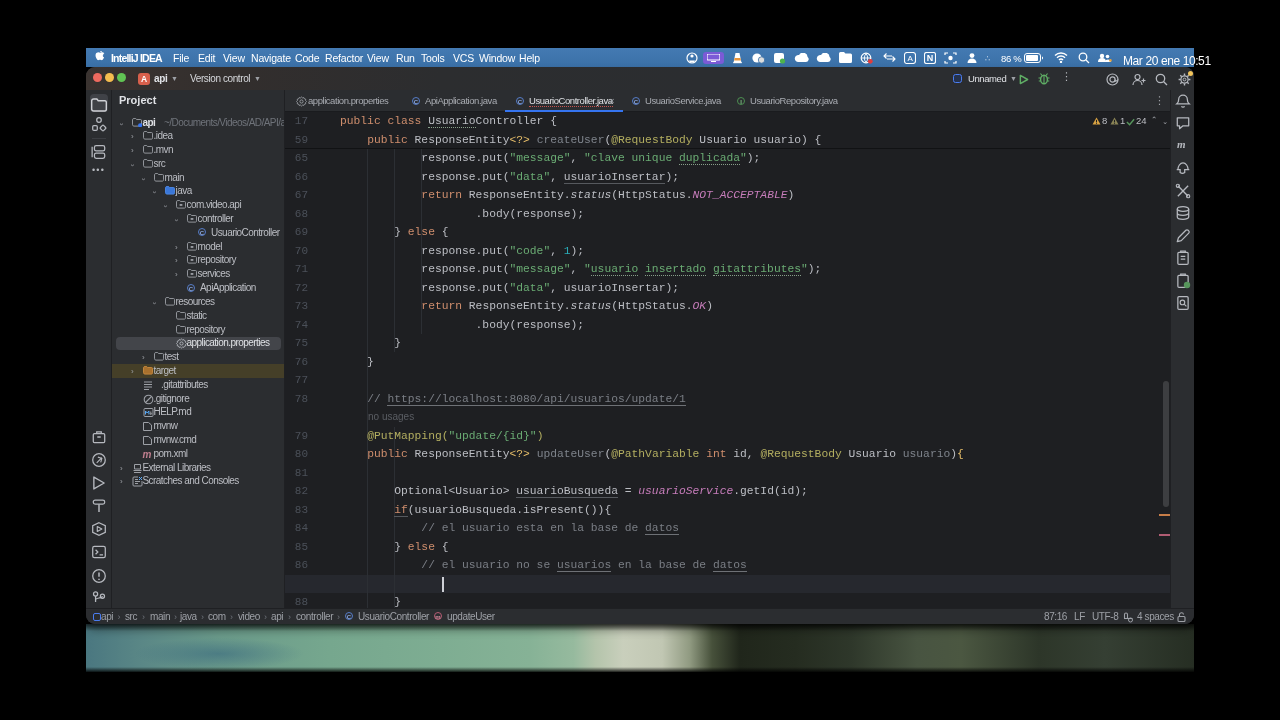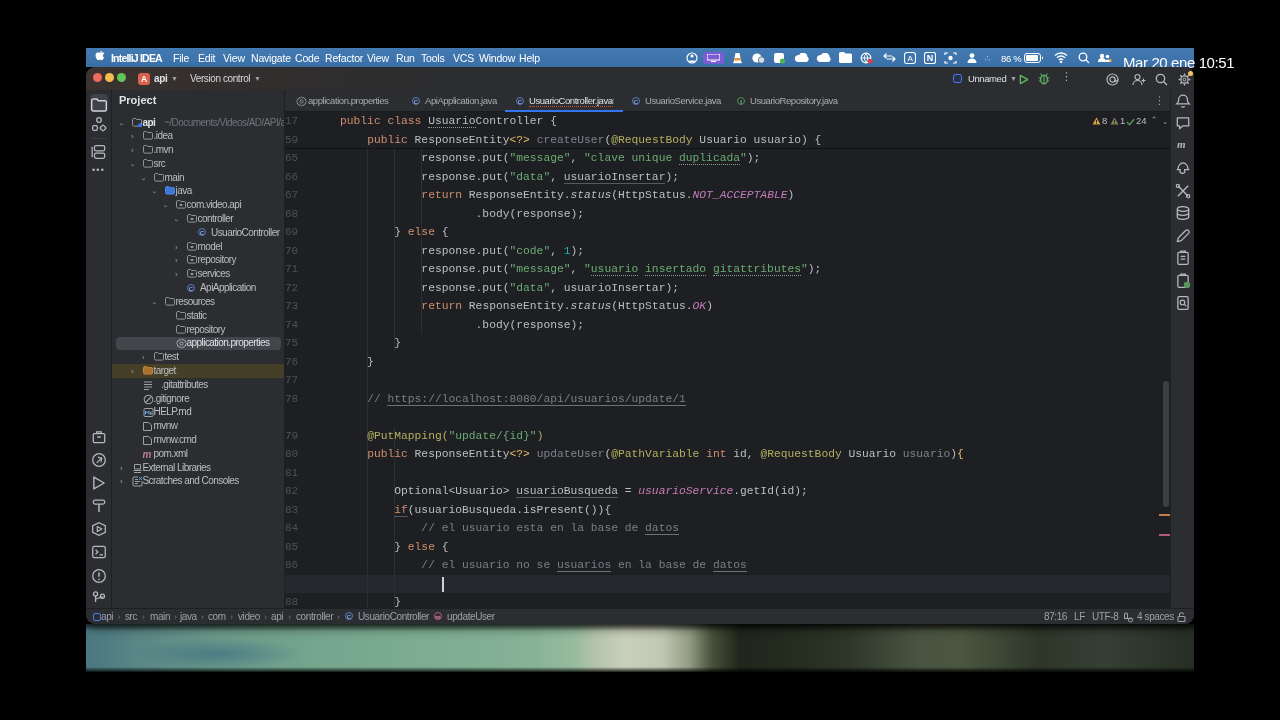--- a/index.html
+++ b/index.html
@@ -22,21 +22,21 @@
 
 #lstripe{position:absolute;left:0;top:23px;width:26px;height:518px;background:#2b2d30;border-right:1px solid #1f2023}
 #ptree{position:absolute;left:26px;top:23px;width:173px;height:518px;background:#2b2d30;border-right:1px solid #1f2023;overflow:hidden}
 #editor{position:absolute;left:199px;top:23px;width:885px;height:518px;background:#1e1f22}
 #rstripe{position:absolute;left:1084px;top:23px;width:24px;height:518px;background:#2b2d30;border-left:1px solid #1f2023}
 #statusbar{position:absolute;left:0;top:541px;width:1108px;height:16px;background:#2b2d30;border-top:1px solid #1f2023;border-radius:0 0 9px 9px;color:#9da0a6;font-size:10px;letter-spacing:-0.4px}
 
 #tabs{position:absolute;left:0;top:0;width:885px;height:22px;background:#2b2d30;border-bottom:1px solid #1a1b1e;font-size:9.5px;letter-spacing:-0.45px;color:#a9acb2}
 #code{position:absolute;left:0;top:22px;width:885px;height:496px;background:#1e1f22;font-family:"Liberation Mono",monospace;font-size:11.3px;color:#bcbec4}
 .row{position:absolute;left:0;width:885px;height:19px;line-height:18.5px;white-space:pre}
-.ln{position:absolute;left:0;width:23px;color:#4b5059;font-size:11px}
+.ln{position:absolute;left:0;width:23px;text-align:right;color:#4b5059;font-size:11px}
 .cd{position:absolute;left:55px;white-space:pre}
 .k{color:#cf8e6d}.s{color:#6aab73}.c{color:#7a7e85}.an{color:#b3ae60}.y{color:#e8bf6a}
 .cn{color:#c77dbb;font-style:italic}.nm{color:#2aacb8}.g{color:#7e838b}
 .it{font-style:italic}
 .u{border-bottom:1px solid #6e7176}
 .w{border-bottom:1px dotted #879f8a}
 .uc{border-bottom:1px solid #56595e}
 
 .trow{position:absolute;left:0;width:173px;height:14px;line-height:14px;font-size:10px;letter-spacing:-0.55px;color:#bcbec4;white-space:nowrap}
 .chev{position:absolute;color:#9da0a6;font-size:8px;top:0px}
@@ -143,21 +143,21 @@
         <circle cx="5" cy="5" r="3.8" fill="none" stroke="#fff" stroke-width="1.3"></circle>
         <path d="M8 8l3 3" stroke="#fff" stroke-width="1.3"></path>
       </svg>
     <svg class="ab" style="left:1011px;top:4px" width="15" height="12" viewBox="0 0 15 12">
         <circle cx="5" cy="4" r="2.2" fill="#fff"></circle>
         <path d="M1 10a4 4 0 0 1 8 0z" fill="#fff"></path>
         <circle cx="10.5" cy="4.5" r="1.8" fill="#fff"></circle>
         <path d="M7.8 10a3.3 3.3 0 0 1 6.4 0z" fill="#fff"></path>
         <circle cx="13.4" cy="8.4" r="1.3" fill="#e8a33c"></circle>
       </svg>
-    <span class="mi" style="left:1037px;font-size:15px;letter-spacing:-0.4px;top:6px;position:absolute">Mar 20 ene 10:51</span>
+    <span class="mi" style="left:1037px;font-size:12px;letter-spacing:-0.4px;top:6px;position:absolute">Mar 20 ene 10:51</span>
   </div>
   <div id="wall"></div>
   <div id="win">
     <div id="titlebar">
       <span class="tl" style="left:6.5px;background:#ee6a5f"></span>
       <span class="tl" style="left:18.8px;background:#f5bd4f"></span>
       <span class="tl" style="left:31px;background:#61c454"></span>
       <span class="ab" style="left:52px;top:5.5px;width:12px;height:12px;background:#d9604c;border-radius:3px;color:#fff;font-size:8.5px;font-weight:bold;text-align:center;line-height:12px">A</span>
       <span class="ab" style="left:68px;top:6px;color:#dfe1e5;font-size:10px;letter-spacing:-0.3px;font-weight:bold">api</span>
       <span class="ab" style="left:85px;top:7.5px;color:#9da0a6;font-size:7px">▼</span>
@@ -475,20 +475,21 @@
         <div class="row" style="top:111px"><span class="ln">69</span><span class="cd">        } <span class="k">else</span> {</span></div>
         <div class="row" style="top:129.5px"><span class="ln">70</span><span class="cd">            response.put(<span class="s">"code"</span>, <span class="nm">1</span>);</span></div>
         <div class="row" style="top:148px"><span class="ln">71</span><span class="cd">            response.put(<span class="s">"message"</span>, <span class="s">"<span class="w">usuario</span> <span class="w">insertado</span> <span class="w">gitattributes</span>"</span>);</span></div>
         <div class="row" style="top:166.5px"><span class="ln">72</span><span class="cd">            response.put(<span class="s">"data"</span>, usuarioInsertar);</span></div>
         <div class="row" style="top:185px"><span class="ln">73</span><span class="cd">            <span class="k">return</span> ResponseEntity.<span class="it">status</span>(HttpStatus.<span class="cn">OK</span>)</span></div>
         <div class="row" style="top:203.5px"><span class="ln">74</span><span class="cd">                    .body(response);</span></div>
         <div class="row" style="top:222px"><span class="ln">75</span><span class="cd">        }</span></div>
         <div class="row" style="top:240.5px"><span class="ln">76</span><span class="cd">    }</span></div>
         <div class="row" style="top:259px"><span class="ln">77</span><span class="cd"></span></div>
         <div class="row" style="top:277.5px"><span class="ln">78</span><span class="cd">    <span class="c">// <span class="u">https://localhost:8080/api/usuarios/update/1</span></span></span></div>
+        <div class="row" style="top:296px"><span class="cd" style="left:83px;font-family:'Liberation Sans',sans-serif;font-size:10px;color:#5a5d63">no usages</span></div>
         <div class="row" style="top:314.5px"><span class="ln">79</span><span class="cd">    <span class="an">@PutMapping(</span><span class="s">"update/{id}"</span><span class="an">)</span></span></div>
         <div class="row" style="top:333px"><span class="ln">80</span><span class="cd">    <span class="k">public</span> ResponseEntity<span class="y">&lt;?&gt;</span> <span class="g">updateUser</span>(<span class="an">@PathVariable</span> <span class="k">int</span> id, <span class="an">@RequestBody</span> Usuario <span class="g">usuario</span>)<span class="y">{</span></span></div>
         <div class="row" style="top:351.5px"><span class="ln">81</span><span class="cd"></span></div>
         <div class="row" style="top:370px"><span class="ln">82</span><span class="cd">        Optional&lt;Usuario&gt; <span class="uc">usuarioBusqueda</span> = <span class="cn">usuarioService</span>.getId(id);</span></div>
         <div class="row" style="top:388.5px"><span class="ln">83</span><span class="cd">        <span class="k"><span class="uc">if</span></span>(usuarioBusqueda.isPresent()){</span></div>
         <div class="row" style="top:407px"><span class="ln">84</span><span class="cd">            <span class="c">// el usuario esta en la base de <span class="u">datos</span></span></span></div>
         <div class="row" style="top:425.5px"><span class="ln">85</span><span class="cd">        } <span class="k">else</span> {</span></div>
         <div class="row" style="top:444px"><span class="ln">86</span><span class="cd">            <span class="c">// el usuario no se <span class="u">usuarios</span> en la base de <span class="u">datos</span></span></span></div>
         <div class="row" style="top:481px"><span class="ln">88</span><span class="cd">        }</span></div>
         <span class="ab" style="left:157px;top:464.5px;width:1.5px;height:15px;background:#ced0d6"></span>

